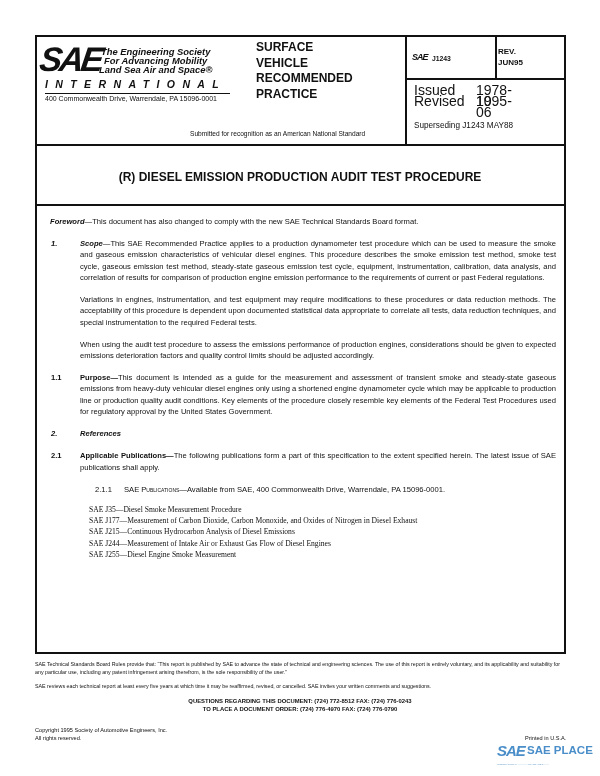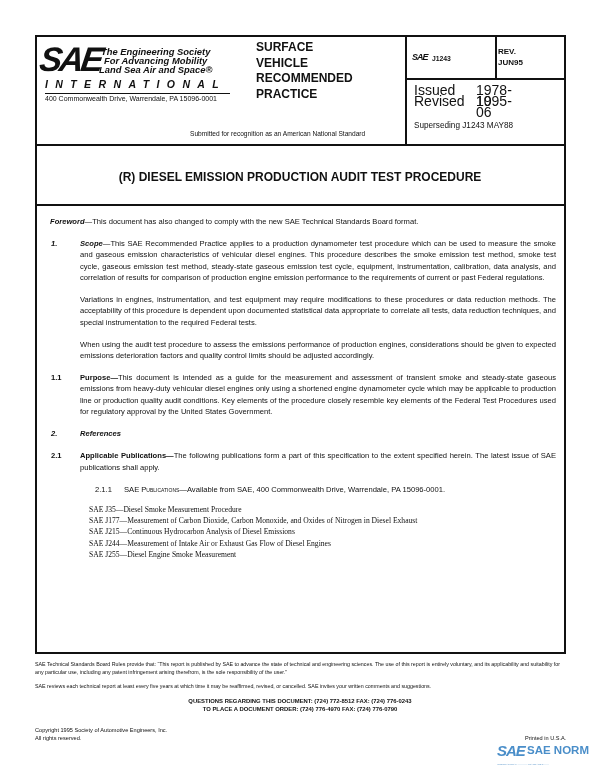--- a/index.html
+++ b/index.html
@@ -125,14 +125,14 @@
 <div class="foot" style="top:661px;">SAE Technical Standards Board Rules provide that: “This report is published by SAE to advance the state of technical and engineering sciences. The use of this report is entirely voluntary, and its applicability and suitability for any particular use, including any patent infringement arising therefrom, is the sole responsibility of the user.”</div>
 <div class="foot" style="top:683px;">SAE reviews each technical report at least every five years at which time it may be reaffirmed, revised, or cancelled. SAE invites your written comments and suggestions.</div>
 <div class="q" style="top:698px;">QUESTIONS REGARDING THIS DOCUMENT: (724) 772-8512 FAX: (724) 776-0243</div>
 <div class="q" style="top:706px;">TO PLACE A DOCUMENT ORDER: (724) 776-4970 FAX: (724) 776-0790</div>
 <div class="copy" style="top:727px;">
   <div>Copyright 1995 Society of Automotive Engineers, Inc.</div>
   <div>All rights reserved.</div>
 </div>
 <div class="printed" style="top:735px;">Printed in U.S.A.</div>
 <div class="snlogo" style="top:742px;">SAE</div>
-<div class="snorm" style="top:744px;">SAE NORM</div>
+<div class="snorm" style="top:744px;">SAE PLACE</div>
 <div class="sntag" style="top:763px;">INTERNATIONAL ———— STANDARDS ——</div>
 
 </body></html>

